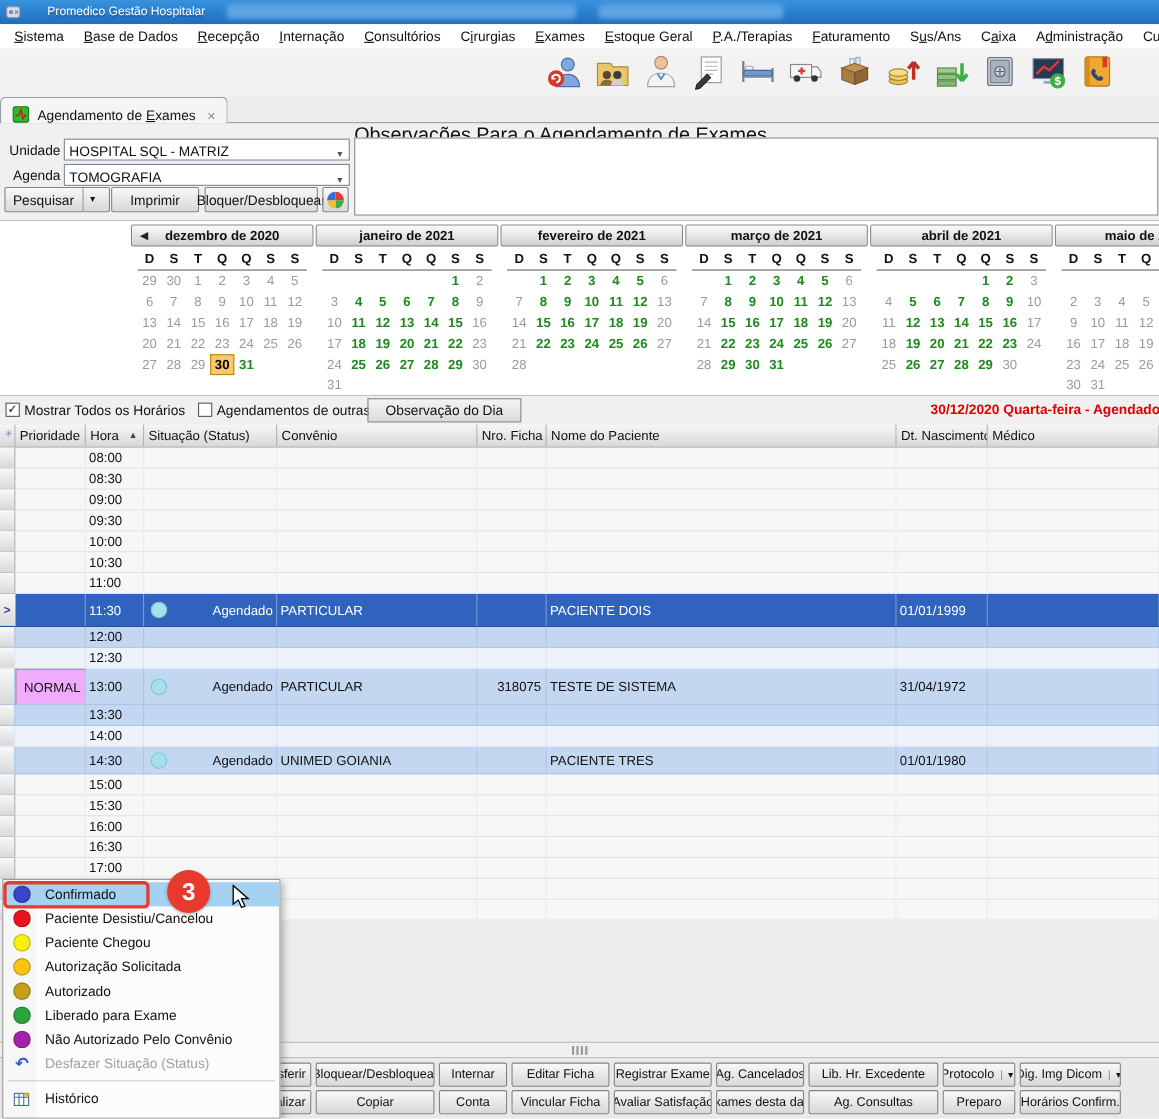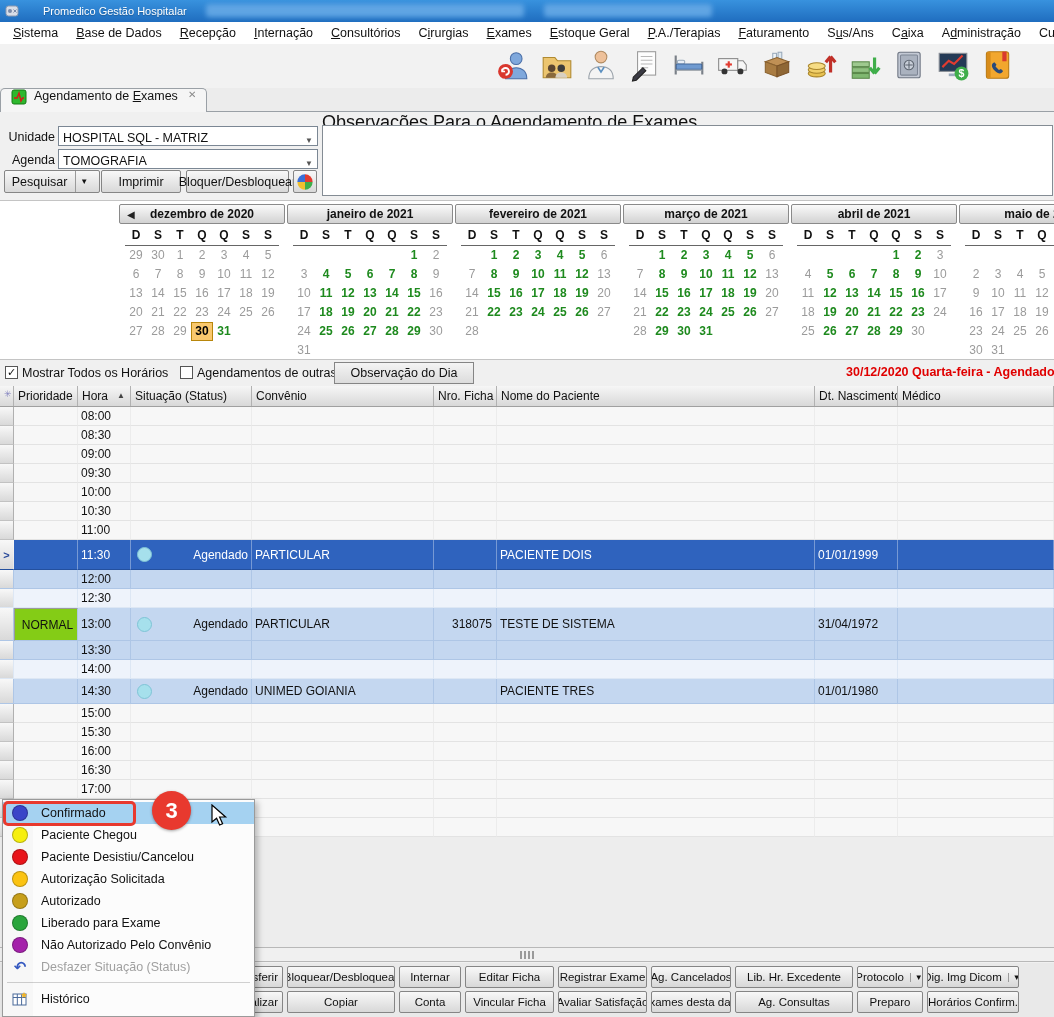--- a/index.html
+++ b/index.html
@@ -18,21 +18,21 @@
   .mi{padding:0 9px;font-size:12.5px;white-space:nowrap}
 
   
   .toolbar{position:absolute;top:44px;left:0;right:0;height:44px;background:#f2f2f2}
   .ticons{position:absolute;left:496px;top:4px;display:flex;gap:10px}
   .ticon{width:34px;height:34px;display:inline-block}
 
   
   .tabbar{position:absolute;top:88px;left:0;right:0;height:24px;background:#ececec}
   .tabbar::after{content:"";position:absolute;left:0;right:0;bottom:0;height:1px;background:#9aa0a6;z-index:1}
-  .tab{position:absolute;bottom:0;height:21px;display:flex;align-items:flex-start;padding:0 10px;border:1px solid #9aa0a6;border-bottom:none;border-radius:5px 5px 0 0;background:linear-gradient(#fafafa,#d9d9d9);font-size:12.5px;white-space:nowrap}
+  .tab{position:absolute;bottom:0;height:21px;display:flex;align-items:flex-end;padding:0 10px;border:1px solid #9aa0a6;border-bottom:none;border-radius:5px 5px 0 0;background:linear-gradient(#fafafa,#d9d9d9);font-size:12.5px;white-space:nowrap}
   .tab.active{background:#f5f5f5;height:24px;z-index:2}
   .tabico{width:16px;height:16px;margin-right:7px;display:inline-flex}
   .tclose{color:#8a8a8a;font-size:10px;font-weight:bold;margin-left:10px}
 
   
   .obs-label{position:absolute;left:322px;top:112px;font-size:18px}
   .obs-box{position:absolute;left:322px;top:125px;right:1px;height:71px;background:#fff;border:1px solid #848c94}
   .flabel{position:absolute;font-size:12.5px;width:50px;text-align:right}
   .combo{position:absolute;left:58px;width:260px;height:20px;background:#fff;border:1px solid #7b8794;display:flex;align-items:flex-end;padding-left:4px;font-size:12.5px}
   .combo .arr{position:absolute;right:4px;color:#555;font-size:8px}
@@ -69,21 +69,21 @@
   .aster{color:#8585c0;font-size:9px;margin:0 auto}
   .c0{width:14px;flex:0 0 14px}.c1{width:64px;flex:0 0 64px}.c2{width:53px;flex:0 0 53px}.c3{width:121px;flex:0 0 121px}
   .c4{width:182px;flex:0 0 182px}.c5{width:63px;flex:0 0 63px}.c6{width:318px;flex:0 0 318px}.c7{width:83px;flex:0 0 83px}.c8{flex:1}
   .trow{display:flex;height:19px;flex:0 0 auto;background:#f7f7f7}
   .trow .cell{border-right:1px solid #ececec;border-bottom:1px solid #e3e3e3;padding-left:3px;font-size:12px;display:flex;align-items:center;overflow:hidden;white-space:nowrap}
   .trow .ind{background:linear-gradient(#f8f8f8,#d9d9d9);border-right:1px solid #b0b0b0;border-bottom:1px solid #c2c2c2;padding:0;justify-content:center;font-weight:bold;color:#2a4a9a;font-size:11px}
   .trow.blue{background:#c4d7f0}.trow.blue .cell{border-right-color:#aec6e6;border-bottom-color:#aec6e6}
   .trow.bluelight{background:#eef3fb}.trow.bluelight .cell{border-right-color:#dde7f4;border-bottom-color:#dde7f4}
   .trow.sel{background:#2f63be;color:#fff}
   .trow.sel .cell{border-right-color:rgba(255,255,255,.35);border-bottom-color:#24509e}
-  .prio-n{background:#84cc16;border:1px solid #9a9a9a;justify-content:center !important;color:#111}
+  .prio-n{background:#f0abfc;border:1px solid #9a9a9a;justify-content:center !important;color:#111}
   .dot{width:15px;height:15px;border-radius:50%;background:#a6e0ec;border:1px solid #7fc4d6;margin-left:3px;flex:0 0 15px}
   .stxt{margin-left:auto;padding-right:3px}
   .fich{justify-content:flex-end;padding-right:4px}
   .filler{flex:1;background:#ededed}
   .hscroll{position:absolute;top:947px;left:0;right:0;height:15px;background:#f0f0f0;border-top:1px solid #b8b8b8;border-bottom:1px solid #b8b8b8;display:flex;align-items:center;justify-content:center;gap:2px}
   .grip{width:2px;height:8px;background:#9a9a9a}
 
   
   .bottombar{position:absolute;top:963px;left:0;right:0;height:54px;background:#e9e9e9}
   .brow{position:absolute;left:233px;display:flex;gap:4px}
@@ -962,26 +962,26 @@
   </div>
       </div>
   </div>
 
   <div class="ctxmenu">
       <div class="cmi hl">
     <span class="cdot" style="background: rgb(58, 69, 200);"></span>
     <span class="clabel">Confirmado</span>
   </div>
       <div class="cmi">
+    <span class="cdot" style="background: rgb(232, 20, 26);"></span>
+    <span class="clabel">Paciente Desistiu/Cancelou</span>
+  </div>
+      <div class="cmi">
     <span class="cdot" style="background: rgb(246, 239, 15);"></span>
     <span class="clabel">Paciente Chegou</span>
-  </div>
-      <div class="cmi">
-    <span class="cdot" style="background: rgb(232, 20, 26);"></span>
-    <span class="clabel">Paciente Desistiu/Cancelou</span>
   </div>
       <div class="cmi">
     <span class="cdot" style="background: rgb(251, 195, 18);"></span>
     <span class="clabel">Autorização Solicitada</span>
   </div>
       <div class="cmi">
     <span class="cdot" style="background: rgb(199, 159, 27);"></span>
     <span class="clabel">Autorizado</span>
   </div>
       <div class="cmi">

